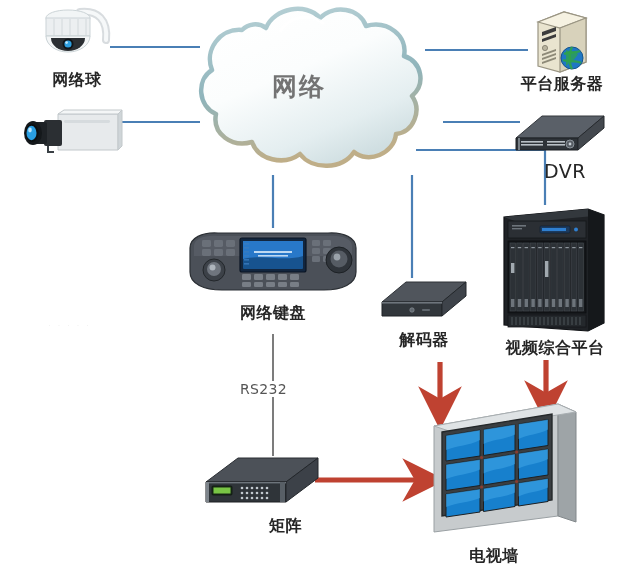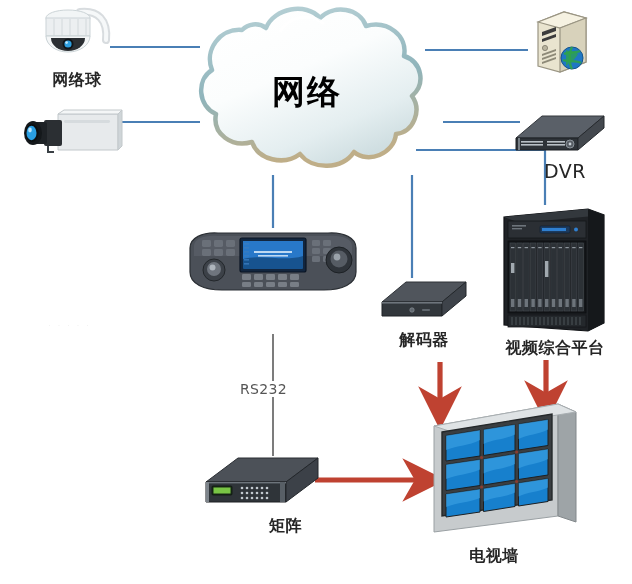--- a/index.html
+++ b/index.html
@@ -36,23 +36,23 @@
   svg.linkcanvas {
     position: absolute;
     left: 0; top: 0;
     width: 632px;
     height: 584px;
     pointer-events: none;
   }
   .cloud-text {
     position: absolute;
     font-family: "DejaVu Sans", "Liberation Sans", sans-serif;
-    font-size: 33px;
+    font-size: 25px;
     font-weight: 700;
-    color: #000000;
+    color: #737373;
     letter-spacing: 2px;
     white-space: nowrap;
   }
   .ghost {
     position: absolute;
     font-size: 9px;
     color: #f2f2f2;
     letter-spacing: 2px;
     white-space: nowrap;
     user-select: none;
@@ -182,20 +182,21 @@
         <path d="M14,46 L28,41 L28,43 L14,48 Z"></path>
         <path d="M14,50 L28,45 L28,47 L14,52 Z"></path>
         <path d="M14,54 L28,49 L28,51 L14,56 Z"></path>
       </g>
       <circle cx="44" cy="50" r="11" fill="#1f77c4"></circle>
       <circle cx="44" cy="50" r="11" fill="none" stroke="#14548c" stroke-width="1"></circle>
       <path d="M36,46 C40,44 48,45 52,43 M35,52 C40,54 49,52 53,55 M44,39 C41,44 41,56 44,61" fill="none" stroke="#2fa34a" stroke-width="2.4" opacity="0.9"></path>
       <path d="M38,42 C42,44 46,43 50,46 C47,52 42,54 38,58" fill="#2fa34a" opacity="0.75"></path>
     </svg>
   </div>
+  <div class="label label-cn" style="left:500px; top:76px; width:124px;">平台服务器</div>
 
   <div class="node" style="left:512px; top:108px;">
     <svg width="96" height="52" viewBox="0 0 96 52">
       <path d="M4,30 L30,8 L92,8 L66,30 Z" fill="#5a6068" stroke="#34383d" stroke-width="1"></path>
       <path d="M4,30 L66,30 L66,42 L4,42 Z" fill="#2e3338" stroke="#1d2125" stroke-width="1"></path>
       <path d="M66,30 L92,8 L92,20 L66,42 Z" fill="#43484e" stroke="#25292d" stroke-width="1"></path>
       <g fill="#b9c0c6">
         <rect x="9" y="33" width="22" height="1.6"></rect>
         <rect x="9" y="36" width="22" height="1.6"></rect>
         <rect x="35" y="33" width="18" height="1.6"></rect>
@@ -257,20 +258,21 @@
           <rect x="94" y="48" width="9" height="6" rx="1.2"></rect>
         <rect x="106" y="48" width="9" height="6" rx="1.2"></rect>
         <rect x="58" y="56" width="9" height="5" rx="1.2"></rect>
           <rect x="70" y="56" width="9" height="5" rx="1.2"></rect>
         <rect x="82" y="56" width="9" height="5" rx="1.2"></rect>
           <rect x="94" y="56" width="9" height="5" rx="1.2"></rect>
         <rect x="106" y="56" width="9" height="5" rx="1.2"></rect>
       </g>
     </svg>
   </div>
+  <div class="label label-cn" style="left:208px; top:305px; width:130px;">网络键盘</div>
 
   <div class="label label-small" style="left:238px; top:381px; width:46px; background:#fff; padding:1px 2px;">RS232</div>
 
   <div class="node" style="left:378px; top:276px;">
     <svg width="92" height="50" viewBox="0 0 92 50">
       <path d="M4,26 L28,6 L88,6 L64,26 Z" fill="#50555c" stroke="#2e3237" stroke-width="1"></path>
       <path d="M4,26 L64,26 L64,40 L4,40 Z" fill="#32373c" stroke="#1e2226" stroke-width="1"></path>
       <path d="M64,26 L88,6 L88,20 L64,40 Z" fill="#3e434a" stroke="#23272b" stroke-width="1"></path>
       <rect x="4" y="26" width="60" height="1.6" fill="#6e757c"></rect>
       <circle cx="34" cy="34" r="2.2" fill="#5f666d" stroke="#868e95" stroke-width="0.7"></circle>

